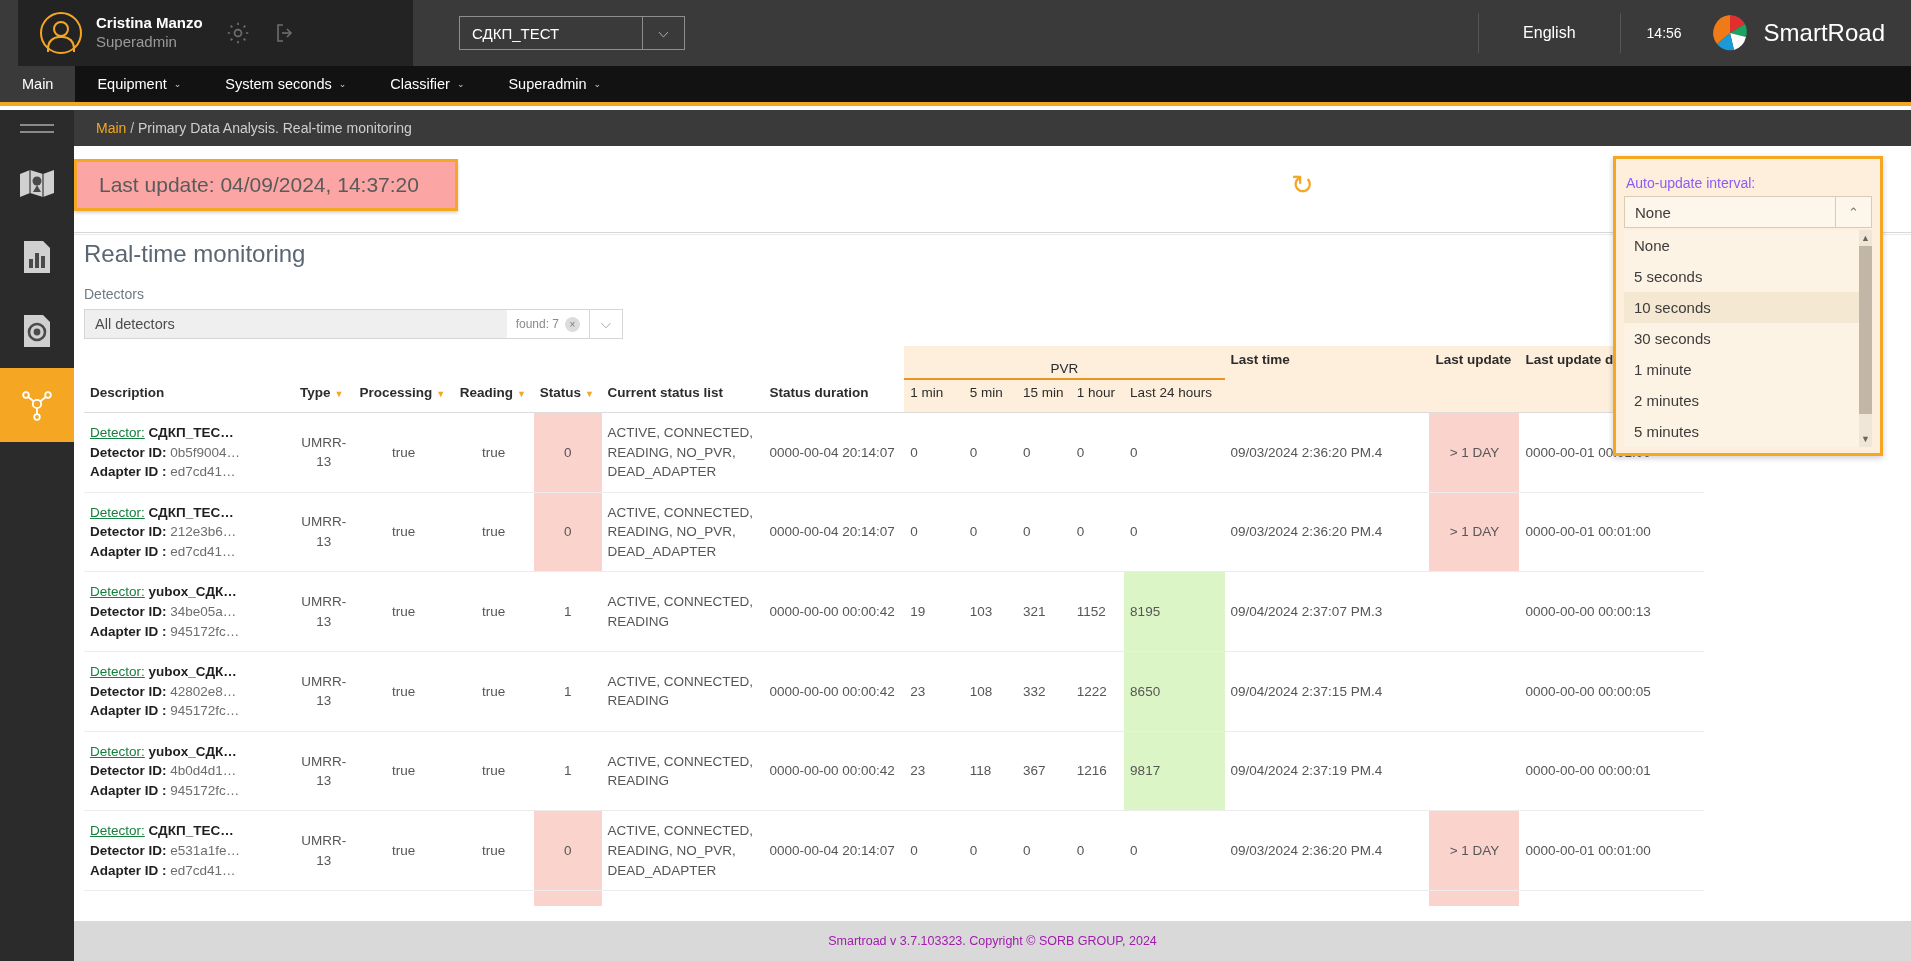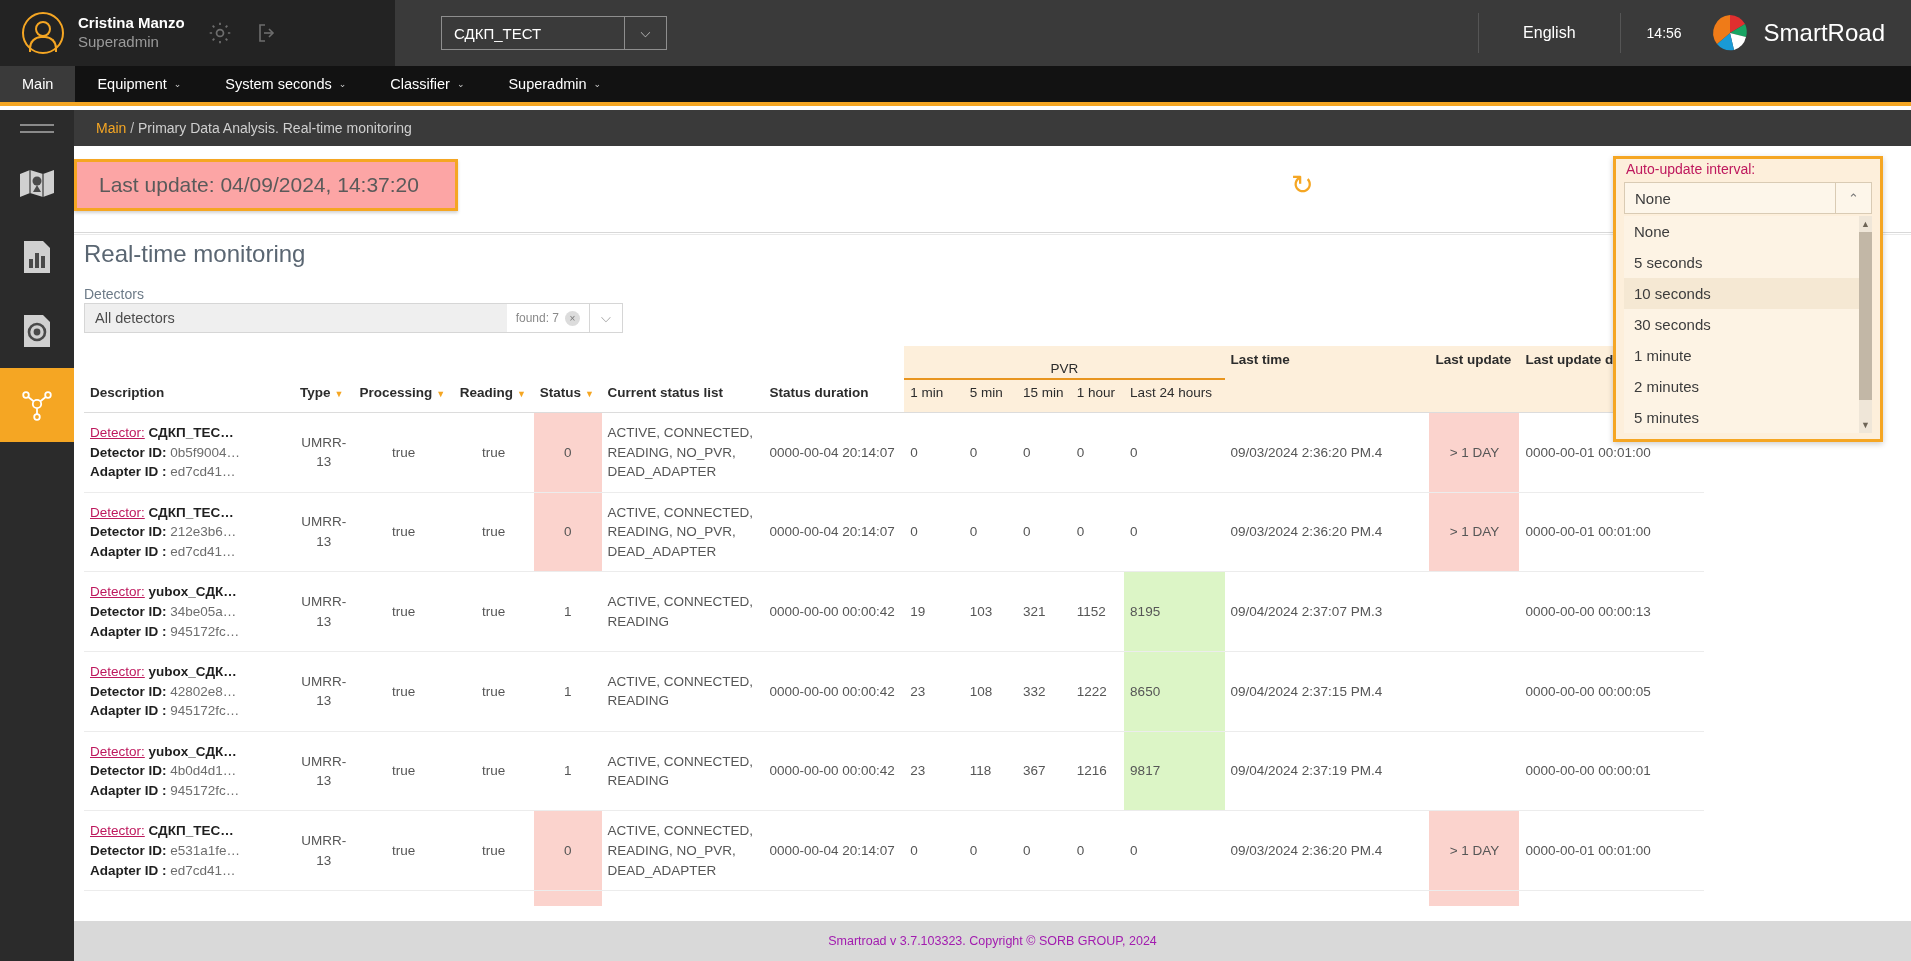--- a/index.html
+++ b/index.html
@@ -11,21 +11,21 @@
   }
   body { position: relative; }
 
   
   .topbar {
     position: absolute; top: 0; left: 0; width: 1911px; height: 66px;
     background: #3a3a3a; display: flex; align-items: center;
   }
   .user-block {
     width: 395px; height: 66px; background: #232323;
-    display: flex; align-items: center; flex-shrink: 0;
+    display: flex; align-items: center; flex-shrink: 0; margin-left: 18px;
   }
   .avatar {
     width: 42px; height: 42px; border: 2px solid #f5a623; border-radius: 50%;
     margin-left: 22px; position: relative; flex-shrink: 0;
   }
   .avatar::before {
     content: ""; position: absolute; left: 50%; top: 7px;
     transform: translateX(-50%);
     width: 12px; height: 12px; border: 2px solid #f5a623; border-radius: 50%;
   }
@@ -135,21 +135,21 @@
 
   .page-title {
     position: absolute; top: 94px; left: 10px;
     font-size: 24px; color: #5a6672;
   }
   .det-label {
     position: absolute; top: 140px; left: 10px;
     font-size: 14px; color: #6c7a87;
   }
   .det-field {
-    position: absolute; top: 157px; left: 10px;
+    position: absolute; top: 163px; left: 10px;
     width: 539px; height: 30px; display: flex; align-items: stretch;
     border: 1px solid #d6d6d6; background: #ffffff;
   }
   .det-field .txt {
     flex: 1; background: #efefef; display: flex; align-items: center;
     padding-left: 10px; font-size: 14.5px; color: #4c4c4c;
   }
   .det-field .found {
     display: flex; align-items: center; gap: 6px;
     padding: 0 9px; font-size: 12px; color: #8a8a8a; background: #fff;
@@ -183,39 +183,39 @@
   .pvr-band { background: #fdefdb; }
   .pvr-top {
     text-align: center !important; padding-bottom: 2px !important;
     border-bottom: 2px solid #e8951f !important; font-weight: normal !important;
     color: #2c2c2c;
   }
   .pvr-sub { font-weight: normal !important; padding-top: 3px !important; }
   .cell-red { background: #fbd3cd; text-align: center; }
   .cell-green { background: #dcf5c6; }
   .cell-center { text-align: center; }
-  .det-line a { color: #be185d; text-decoration: underline; }
+  .det-line a { color: #15803d; text-decoration: underline; }
   .det-line b { color: #1f1f1f; }
   .muted { color: #6d6d6d; }
   .nowrap { white-space: nowrap; }
 
   
   .footer {
     position: absolute; top: 775px; left: 0; width: 1837px; height: 40px;
     background: #d9d9d9; display: flex; align-items: center;
     justify-content: center; font-size: 12.5px; color: #a21caf;
   }
 
   
   .au-panel {
     position: absolute; top: 156px; left: 1613px;
     width: 270px; background: #fdefdb; border: 3px solid #f5a623;
     z-index: 40; box-shadow: 0 2px 6px rgba(0,0,0,.2);
   }
-  .au-label { font-size: 14px; color: #be185d; padding: 2px 10px 5px 10px; border-radius: 14px; }
+  .au-label { font-size: 14px; color: #8b5cf6; padding: 16px 10px 5px 10px; border-radius: 14px; }
   .au-select {
     margin: 0 8px; height: 32px; background: #fdf6ea;
     border: 1px solid #d9cbb4; display: flex; align-items: center;
   }
   .au-select .v { flex: 1; padding-left: 10px; font-size: 15px; color: #3c3c3c; }
   .au-select .c {
     width: 36px; height: 100%; border-left: 1px solid #d9cbb4;
     display: flex; align-items: center; justify-content: center;
     color: #7a7a7a; font-size: 13px;
   }

